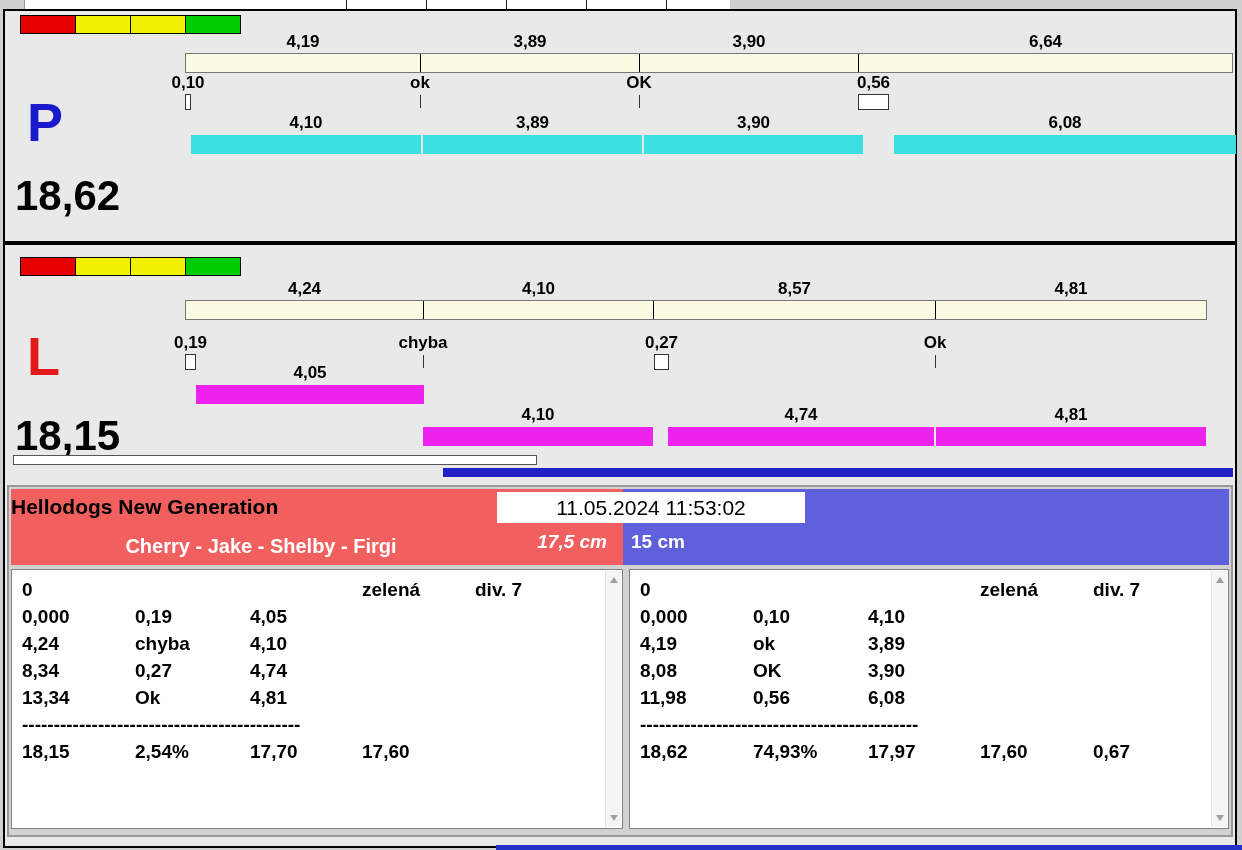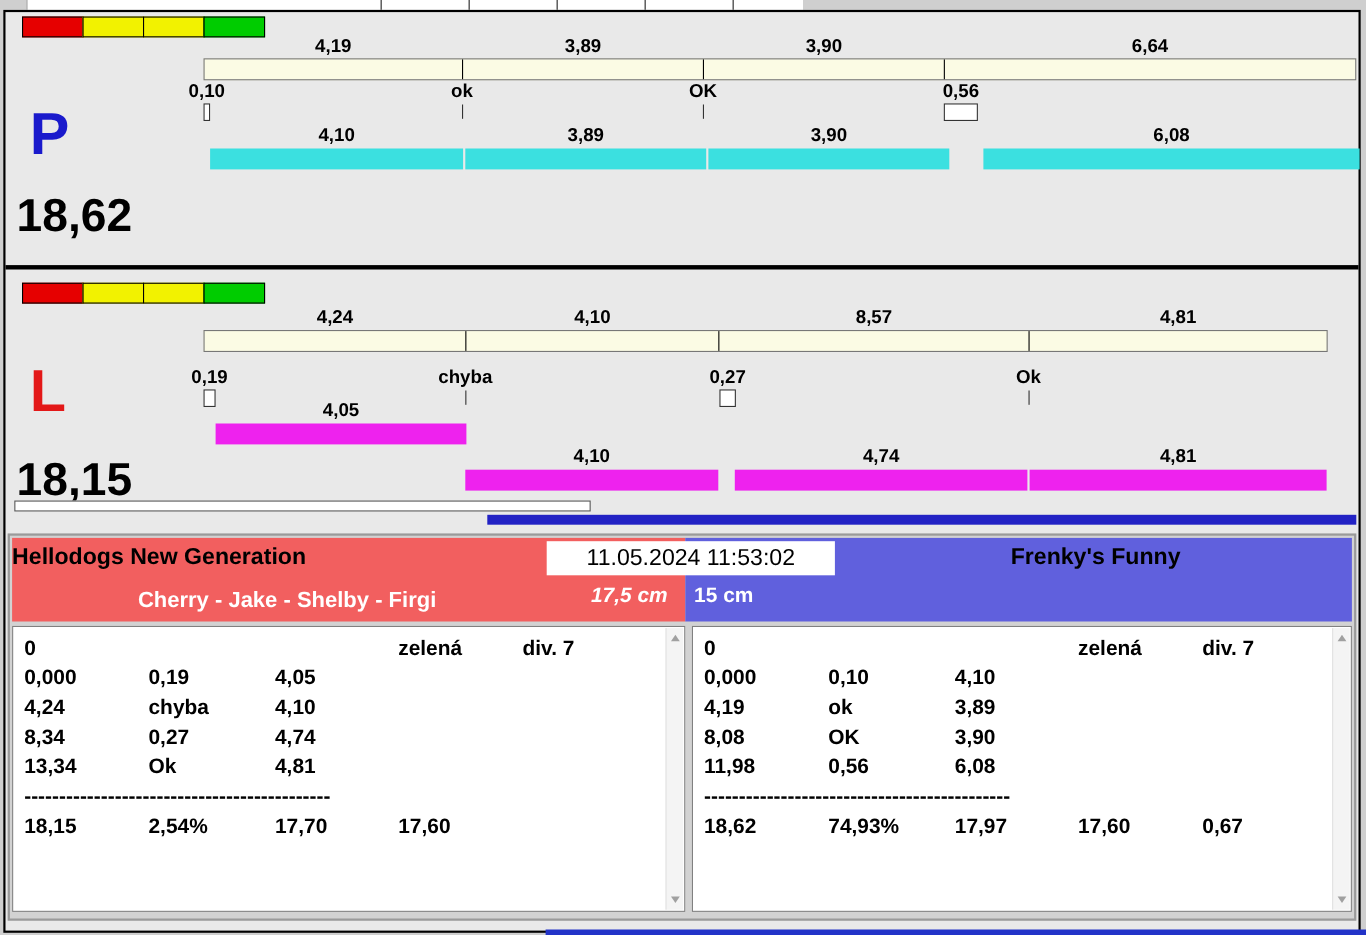--- a/index.html
+++ b/index.html
@@ -62,21 +62,21 @@
   .hdr-right { position:absolute; left:612px; top:0; bottom:0; right:0; }
   .team-name { position:absolute; top:6px; font-size:21px; font-weight:bold; color:#000; white-space:nowrap; }
   .hdr-left  .team-name { left:0; width:500px; text-align:left; }
   .hdr-right .team-name { left:140px; right:0; text-align:center; }
   .team-dogs { position:absolute; top:46px; font-size:20px; font-weight:bold; color:#fff; white-space:nowrap; }
   .hdr-left  .team-dogs { left:0; width:500px; text-align:center; }
   .hdr-right .team-dogs { left:140px; right:0; text-align:center; }
   .jump-height { position:absolute; top:42px; font-size:19px; font-weight:bold; color:#fff; white-space:nowrap; }
   .jh-left  { right:16px;font-style:italic; }
   .jh-right { left:8px; }
-  .datetime { position:absolute; left:486px; top:3px; width:262px; height:31px; background:#fff;
+  .datetime { position:absolute; left:486px; top:3px; width:308px; height:31px; background:#fff;
               font-size:21px; line-height:31px; text-align:center; color:#000; }
 
   .panels { position:absolute; top:82px; left:2px; right:2px; bottom:6px; }
   .panel { position:absolute; top:0; bottom:0; background:#fff; border:1px solid #808080; }
   .panel.left  { left:0; width:612px; }
   .panel.right { left:618px; right:0; }
   .rows { padding:6px 0 0 10px; font-size:19px; font-weight:bold; line-height:27px; }
   .trow { display:grid; grid-template-columns:113px 115px 112px 113px auto; }
   .trow.sep { display:block; white-space:nowrap; overflow:hidden; }
   .tcell { white-space:nowrap; }
@@ -215,21 +215,20 @@
   <div class="blue-bar"></div>
 
   <div class="scoreboard">
     <div class="hdr">
       <div class="hdr-left" style="background: rgb(242, 95, 95);">
         <div class="team-name">Hellodogs New Generation</div>
         <div class="team-dogs">Cherry - Jake - Shelby - Firgi</div>
         <div class="jump-height jh-left">17,5 cm</div>
       </div>
       <div class="hdr-right" style="background: rgb(96, 96, 221);">
-        <div class="team-name">Frenky's Funny</div>
         <div class="jump-height jh-right">15 cm</div>
       </div>
       <div class="datetime">11.05.2024 11:53:02</div>
     </div>
     <div class="panels">
       <div class="panel left">
         <div class="rows">
             <div class="trow">
               <span class="tcell">0</span>
               <span class="tcell"></span>

